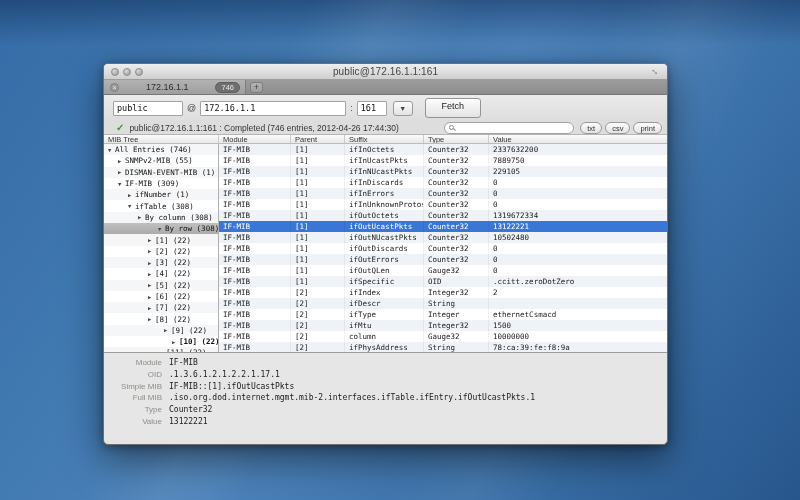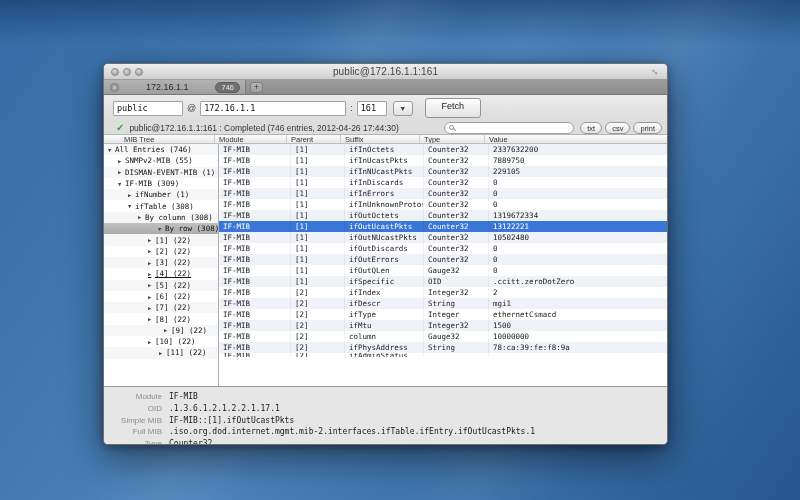--- a/index.html
+++ b/index.html
@@ -86,29 +86,29 @@
   .pillbtn { height:12px; border:1px solid #9a9a9a; border-radius:7px; margin-right:3px;
     background:linear-gradient(#fdfdfd,#e3e3e3); font-size:7.5px; color:#333;
     padding:0 6px; line-height:11px; }
   .pillbtn.last { margin-right:5px; }
 
   
   .headband { height:10px; display:flex; background:linear-gradient(#fbfbfb,#e7e7e7);
     border-top:1px solid #b5b5b5; border-bottom:1px solid #bcbcbc;
     font-size:7.5px; color:#333; }
   .hd { padding-left:4px; border-right:1px solid #cccccc; overflow:hidden; white-space:nowrap; }
-  .hd-tree { width:95px;margin-left:16px; }
+  .hd-tree { width:115px; }
   .hd-module { width:72px; }
   .hd-parent { width:54px; }
   .hd-suffix { width:79px; }
   .hd-type { width:65px; }
   .hd-value { flex:1; border-right:none; }
 
   
-  .main { height:242px; display:flex; background:#fff; }
+  .main { height:208px; display:flex; background:#fff; }
   .treepanel { width:115px; border-right:1px solid #b0b0b0; background:#fff; overflow:hidden; }
   .tree-row { height:11.3px; display:flex; align-items:center; white-space:nowrap;
     font-family:"DejaVu Sans Mono", monospace; font-size:7.5px; color:#111; overflow:hidden; }
   .tree-row:nth-child(odd) { background:#f4f6f8; }
   .tree-row.sel { background:linear-gradient(#c0c0c0,#ababab); }
   .tri { display:inline-block; width:7px; font-size:5.5px; color:#4a4a4a; flex:none; }
 
   .tablepanel { flex:1; overflow:hidden; }
   .trow { height:11px; display:flex; align-items:center;
     font-family:"DejaVu Sans Mono", monospace; font-size:7.5px; color:#1a1a1a; }
@@ -229,21 +229,21 @@
           <span>[1] (22)</span>
         </div>
         <div class="tree-row" style="padding-left: 44px;">
           <span class="tri">▶</span>
           <span>[2] (22)</span>
         </div>
         <div class="tree-row" style="padding-left: 44px;">
           <span class="tri">▶</span>
           <span>[3] (22)</span>
         </div>
-        <div class="tree-row" style="padding-left: 44px; text-decoration: underline;">
+        <div class="tree-row" style="padding-left: 44px;">
           <span class="tri">▶</span>
           <span>[4] (22)</span>
         </div>
         <div class="tree-row" style="padding-left: 44px;">
           <span class="tri">▶</span>
           <span>[5] (22)</span>
         </div>
         <div class="tree-row" style="padding-left: 44px;">
           <span class="tri">▶</span>
           <span>[6] (22)</span>
@@ -253,21 +253,21 @@
           <span>[7] (22)</span>
         </div>
         <div class="tree-row" style="padding-left: 44px;">
           <span class="tri">▶</span>
           <span>[8] (22)</span>
         </div>
         <div class="tree-row" style="padding-left: 60px;">
           <span class="tri">▶</span>
           <span>[9] (22)</span>
         </div>
-        <div class="tree-row" style="padding-left: 44px;">
+        <div class="tree-row" style="padding-left: 68px; font-weight: bold;">
           <span class="tri">▶</span>
           <span>[10] (22)</span>
         </div>
         <div class="tree-row" style="padding-left: 55px;">
           <span class="tri">▶</span>
           <span>[11] (22)</span>
         </div>
       </div>
     <div class="tablepanel" id="tablepanel">
         <div class="trow">
@@ -366,21 +366,20 @@
           <span class="td td-parent">[2]</span>
           <span class="td td-suffix">ifIndex</span>
           <span class="td td-type">Integer32</span>
           <span class="td td-value">2</span>
         </div>
         <div class="trow">
           <span class="td td-module">IF-MIB</span>
           <span class="td td-parent">[2]</span>
           <span class="td td-suffix">ifDescr</span>
           <span class="td td-type">String</span>
-          <span class="td td-value">mgi1</span>
         </div>
         <div class="trow">
           <span class="td td-module">IF-MIB</span>
           <span class="td td-parent">[2]</span>
           <span class="td td-suffix">ifType</span>
           <span class="td td-type">Integer</span>
           <span class="td td-value">ethernetCsmacd</span>
         </div>
         <div class="trow">
           <span class="td td-module">IF-MIB</span>

